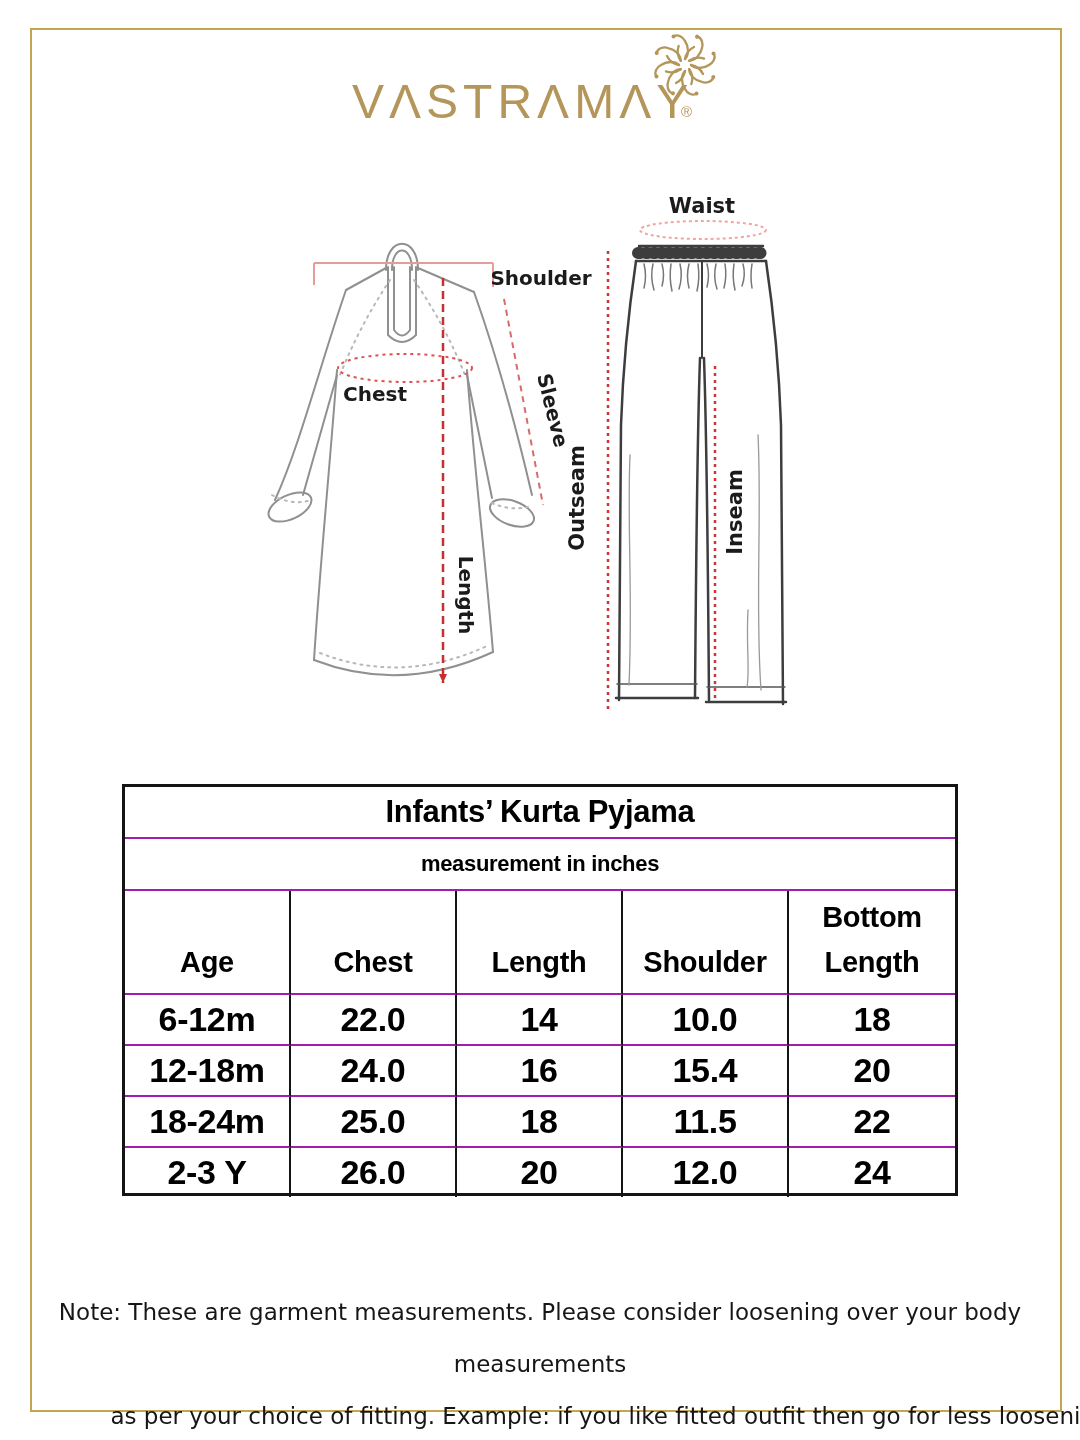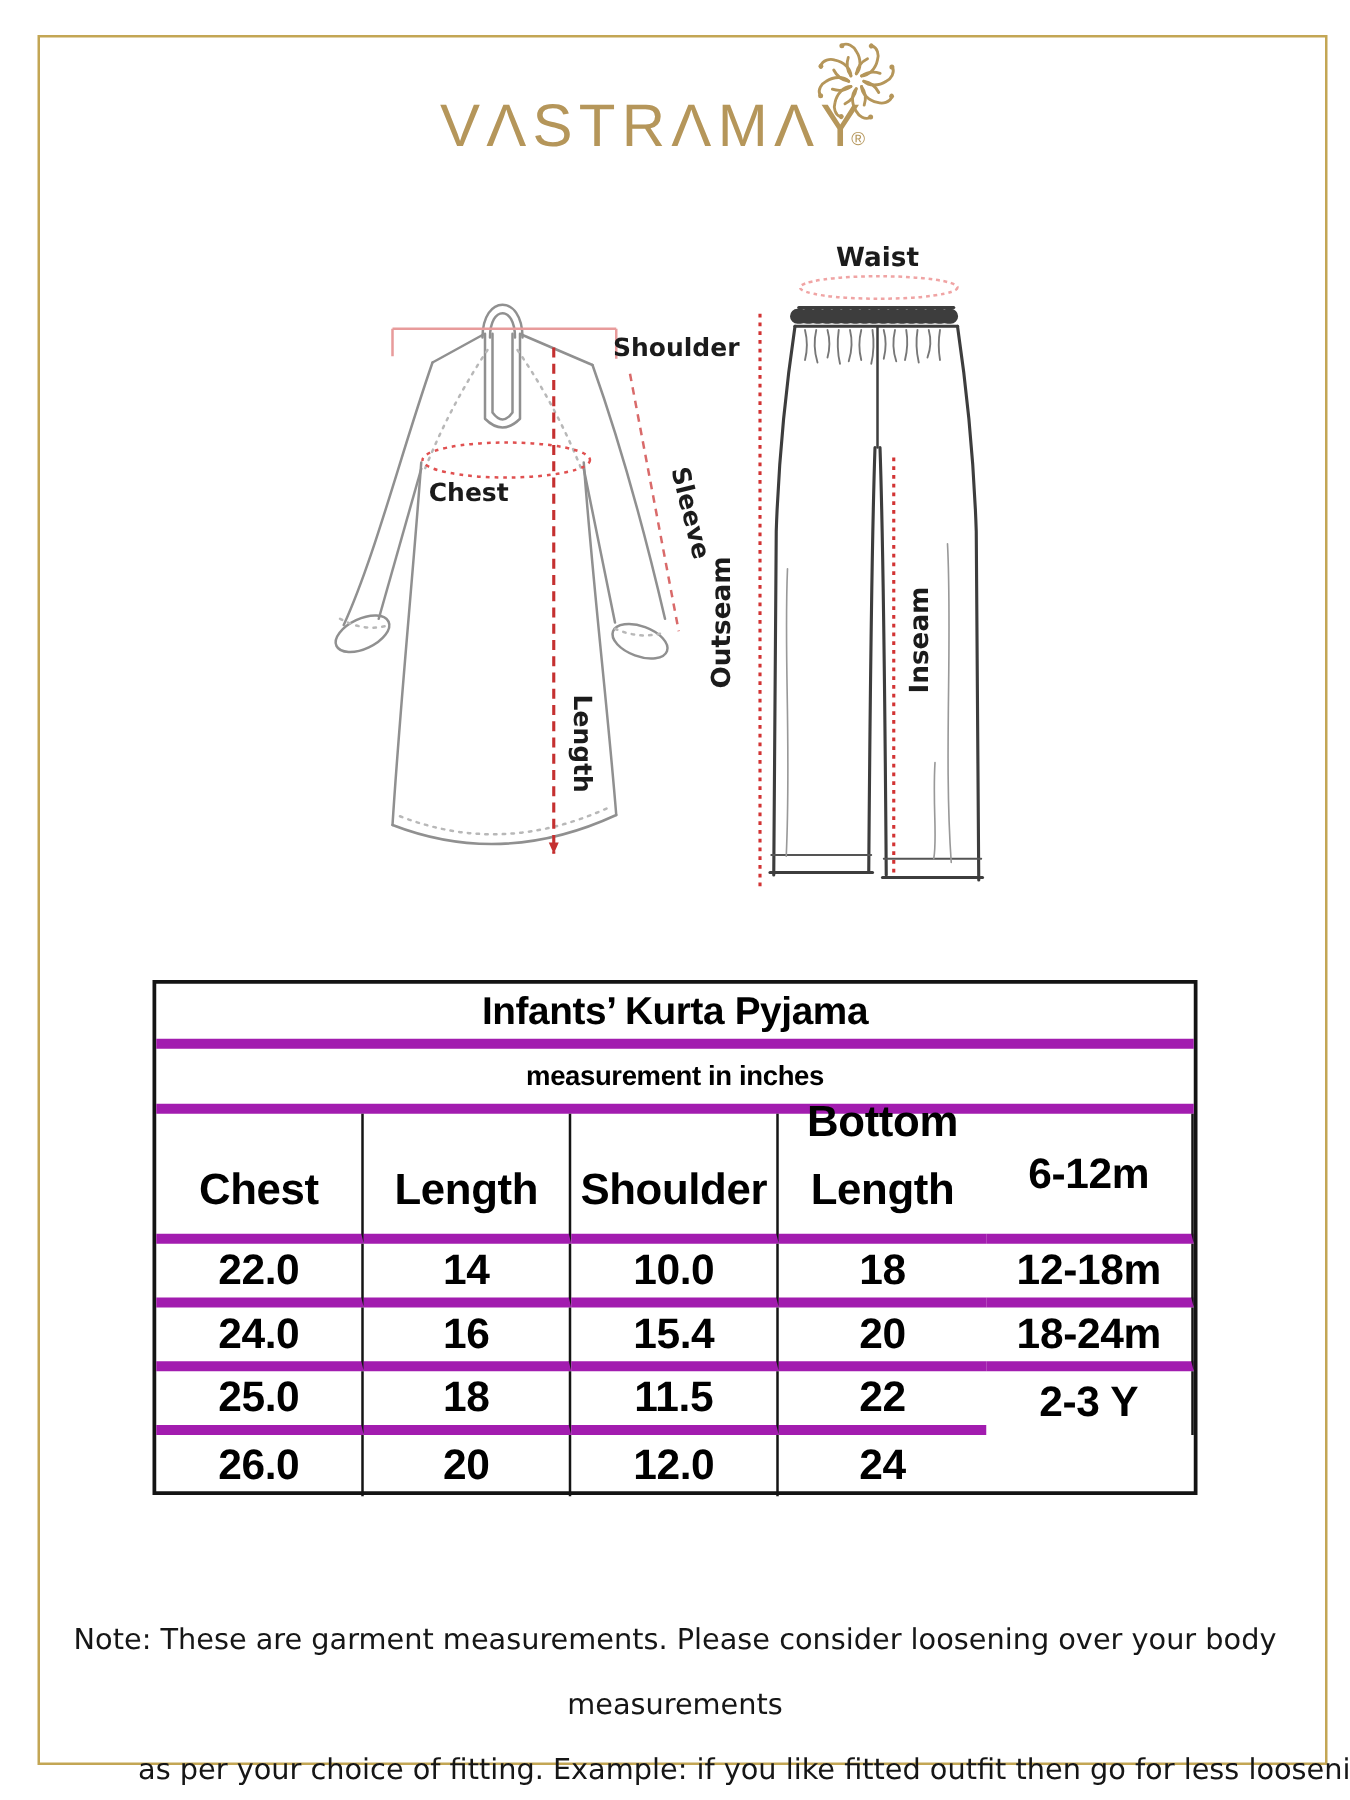--- a/index.html
+++ b/index.html
@@ -17,26 +17,26 @@
   
   .diagram{position:absolute;left:140px;top:165px;}
   .diagram text{font-family:"DejaVu Sans", sans-serif;font-weight:700;fill:#1b1b1b;}
 
   
   .size-table{position:absolute;left:122px;top:784px;width:836px;height:412px;
         display:grid;grid-template-columns:repeat(5,1fr);
         grid-template-rows:52px 52px 104px 51px 51px 51px 49px;
         border:3px solid #141414;box-sizing:border-box;color:#000;}
   .size-table .cell{display:flex;align-items:center;justify-content:center;
-        border-right:2px solid #141414;border-bottom:8px solid #a21caf;
+        border-right:2px solid #141414;border-bottom:2px solid #a21caf;
         font-weight:700;letter-spacing:-0.3px;text-align:center;box-sizing:border-box;}
   .size-table .span5{grid-column:1 / span 5;border-right:none;}
   .size-table .t-title{font-size:31px;}
   .size-table .t-sub{font-size:22px;}
-  .size-table .head{align-items:flex-end;padding-bottom:8px;font-size:35px;line-height:1.55;}
+  .size-table .head{align-items:flex-end;padding-bottom:8px;font-size:29px;line-height:1.55;}
   .size-table .data{font-size:34px;}
   .size-table .last-col{border-right:none;}
   .size-table .last-row{border-bottom:none;text-align:center;}
 
   
   .note{position:absolute;left:40px;top:1286px;width:1000px;color:#161616;
         font-family:"DejaVu Sans", sans-serif;font-size:23px;line-height:52px;text-align:center;}
   .note .l2{position:relative;left:70px;}
 </style>
 </head>
@@ -147,20 +147,21 @@
 
     <text x="562" y="48" font-size="21" text-anchor="middle">Waist</text>
     <text transform="translate(444 333) rotate(-90)" font-size="21" text-anchor="middle">Outseam</text>
     <text transform="translate(602 347) rotate(-90)" font-size="21" text-anchor="middle">Inseam</text>
   </svg>
 
   <div class="size-table">
     <div class="cell span5 t-title">Infants’ Kurta Pyjama</div>
     <div class="cell span5 t-sub">measurement in inches</div>
 
+    <div class="cell head">Age</div>
     <div class="cell head">Chest</div>
     <div class="cell head">Length</div>
     <div class="cell head">Shoulder</div>
     <div class="cell head last-col">Bottom Length</div>
 
     <div class="cell data">6-12m</div>
     <div class="cell data">22.0</div>
     <div class="cell data">14</div>
     <div class="cell data">10.0</div>
     <div class="cell data last-col">18</div>

